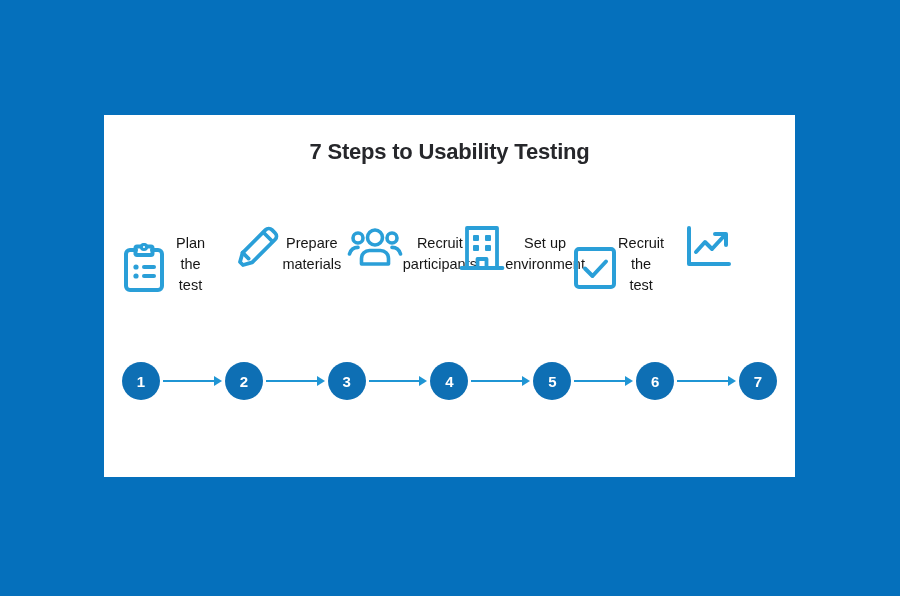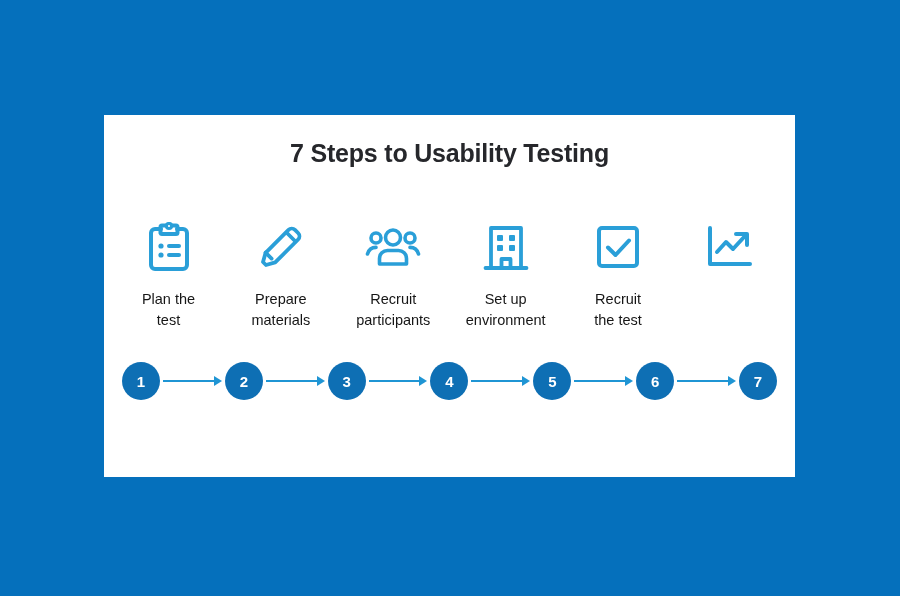--- a/index.html
+++ b/index.html
@@ -25,39 +25,39 @@
     width: 691px;
     height: 362px;
     background: #ffffff;
   }
   #title {
     position: absolute;
     left: 0;
     top: 24px;
     width: 691px;
     text-align: center;
-    font-size: 25px;
+    font-size: 22px;
     font-weight: bold;
     color: #26272b;
     letter-spacing: -0.2px;
   }
   #steps {
     position: absolute;
     left: 18px;
     top: 104px;
     width: 655px;
     display: flex;
     align-items: flex-start;
     justify-content: space-between;
   }
   .step {
     width: 93px;
     display: flex;
-    flex-direction: column;
-    align-items: center;
+    flex-direction: row;
+    align-items: flex-end;
   }
   .icon-wrap {
     height: 56px;
     display: flex;
     align-items: center;
     justify-content: center;
   }
   .icon-wrap svg {
     display: block;
   }

